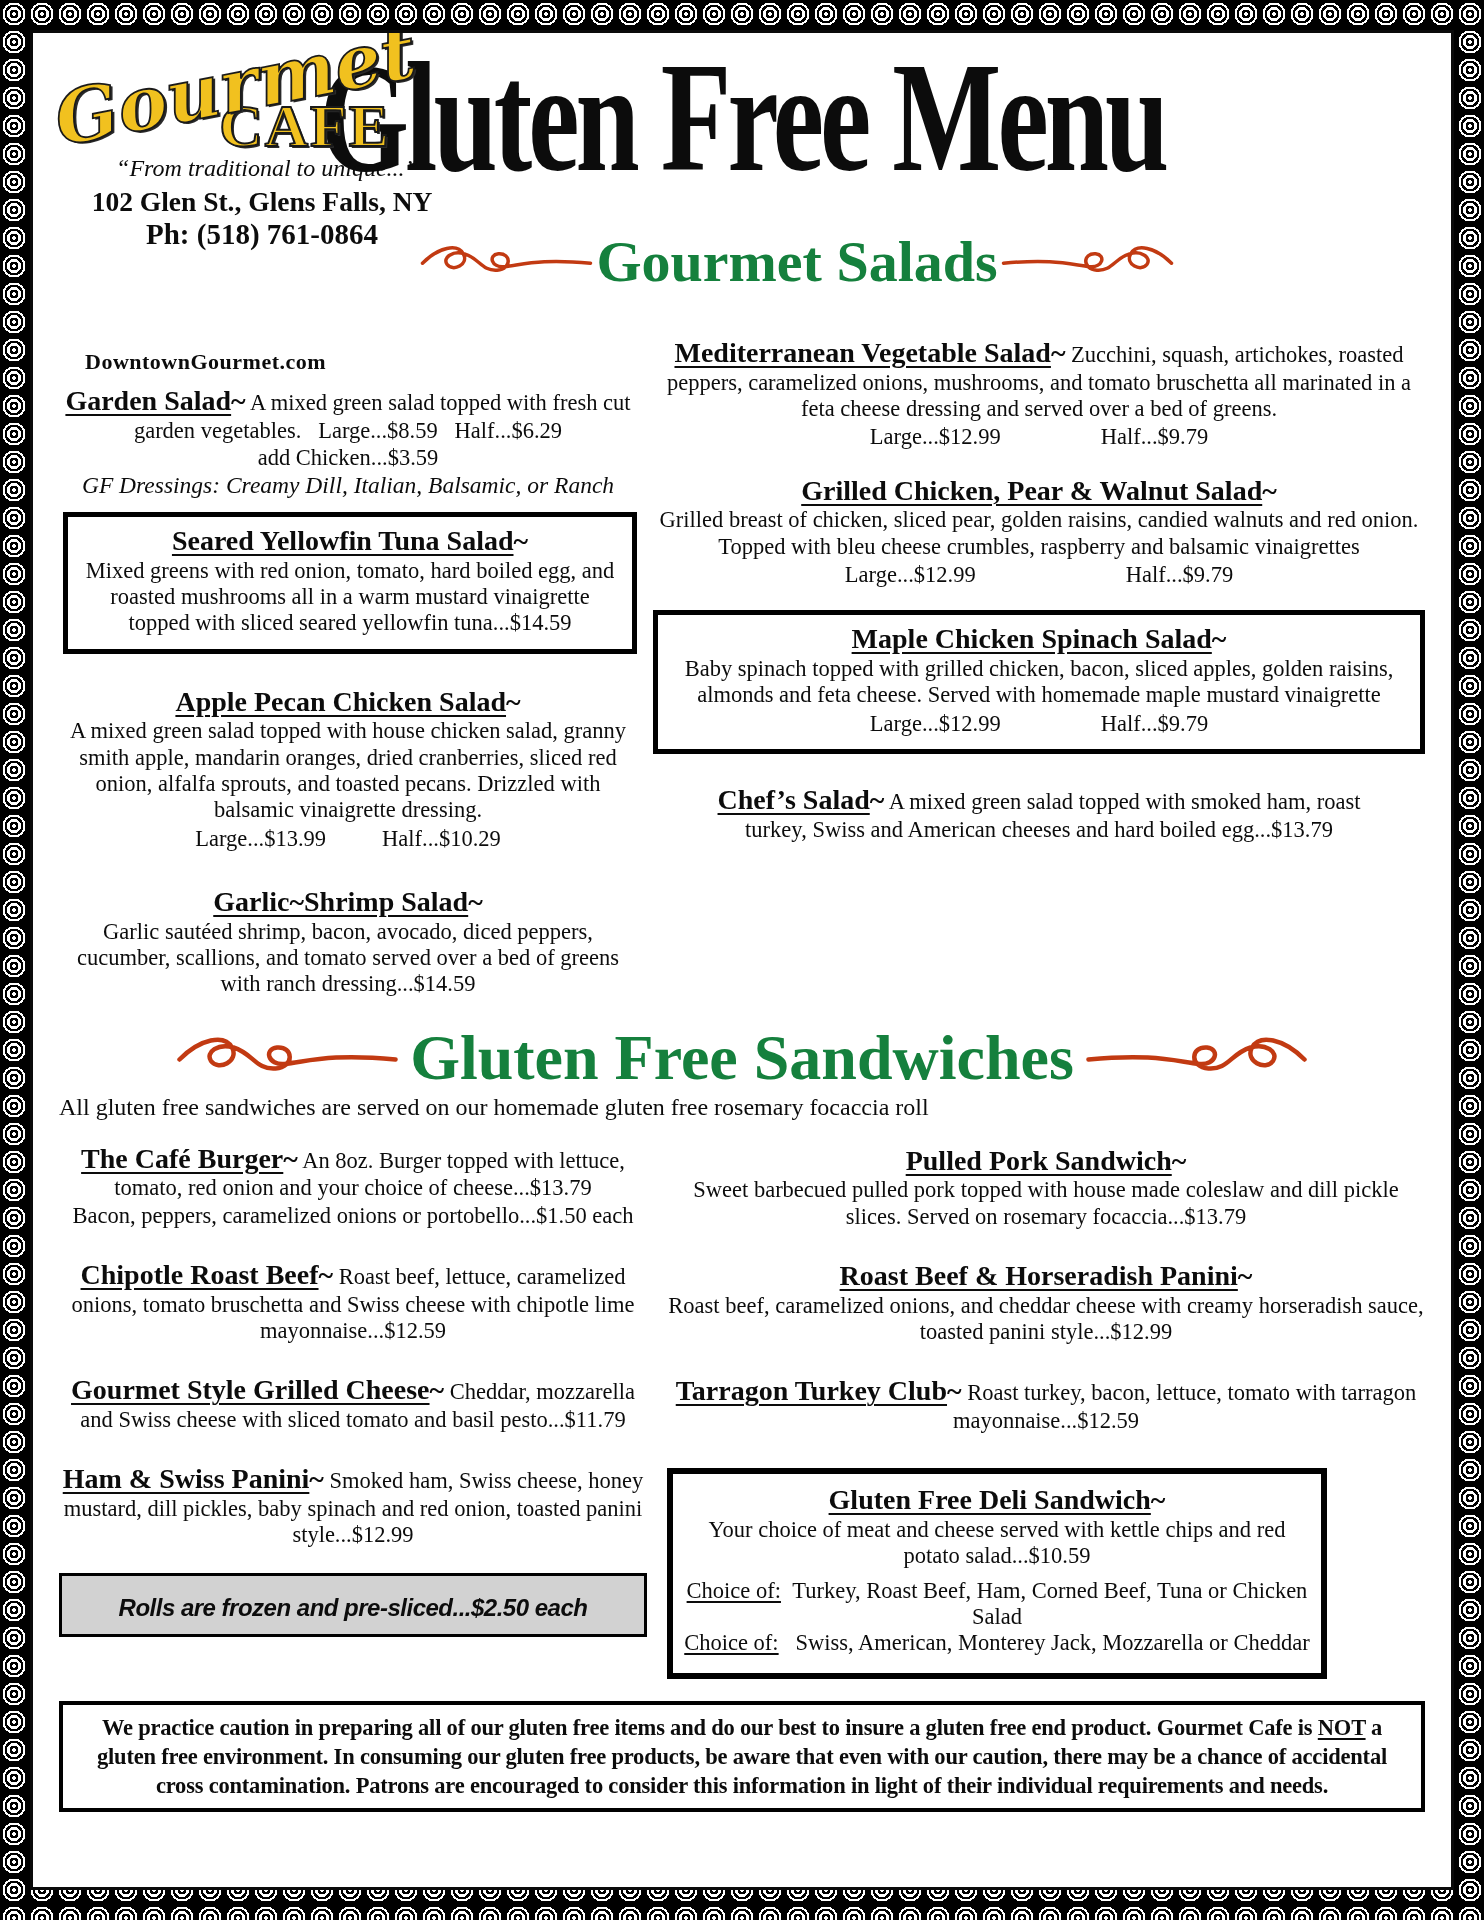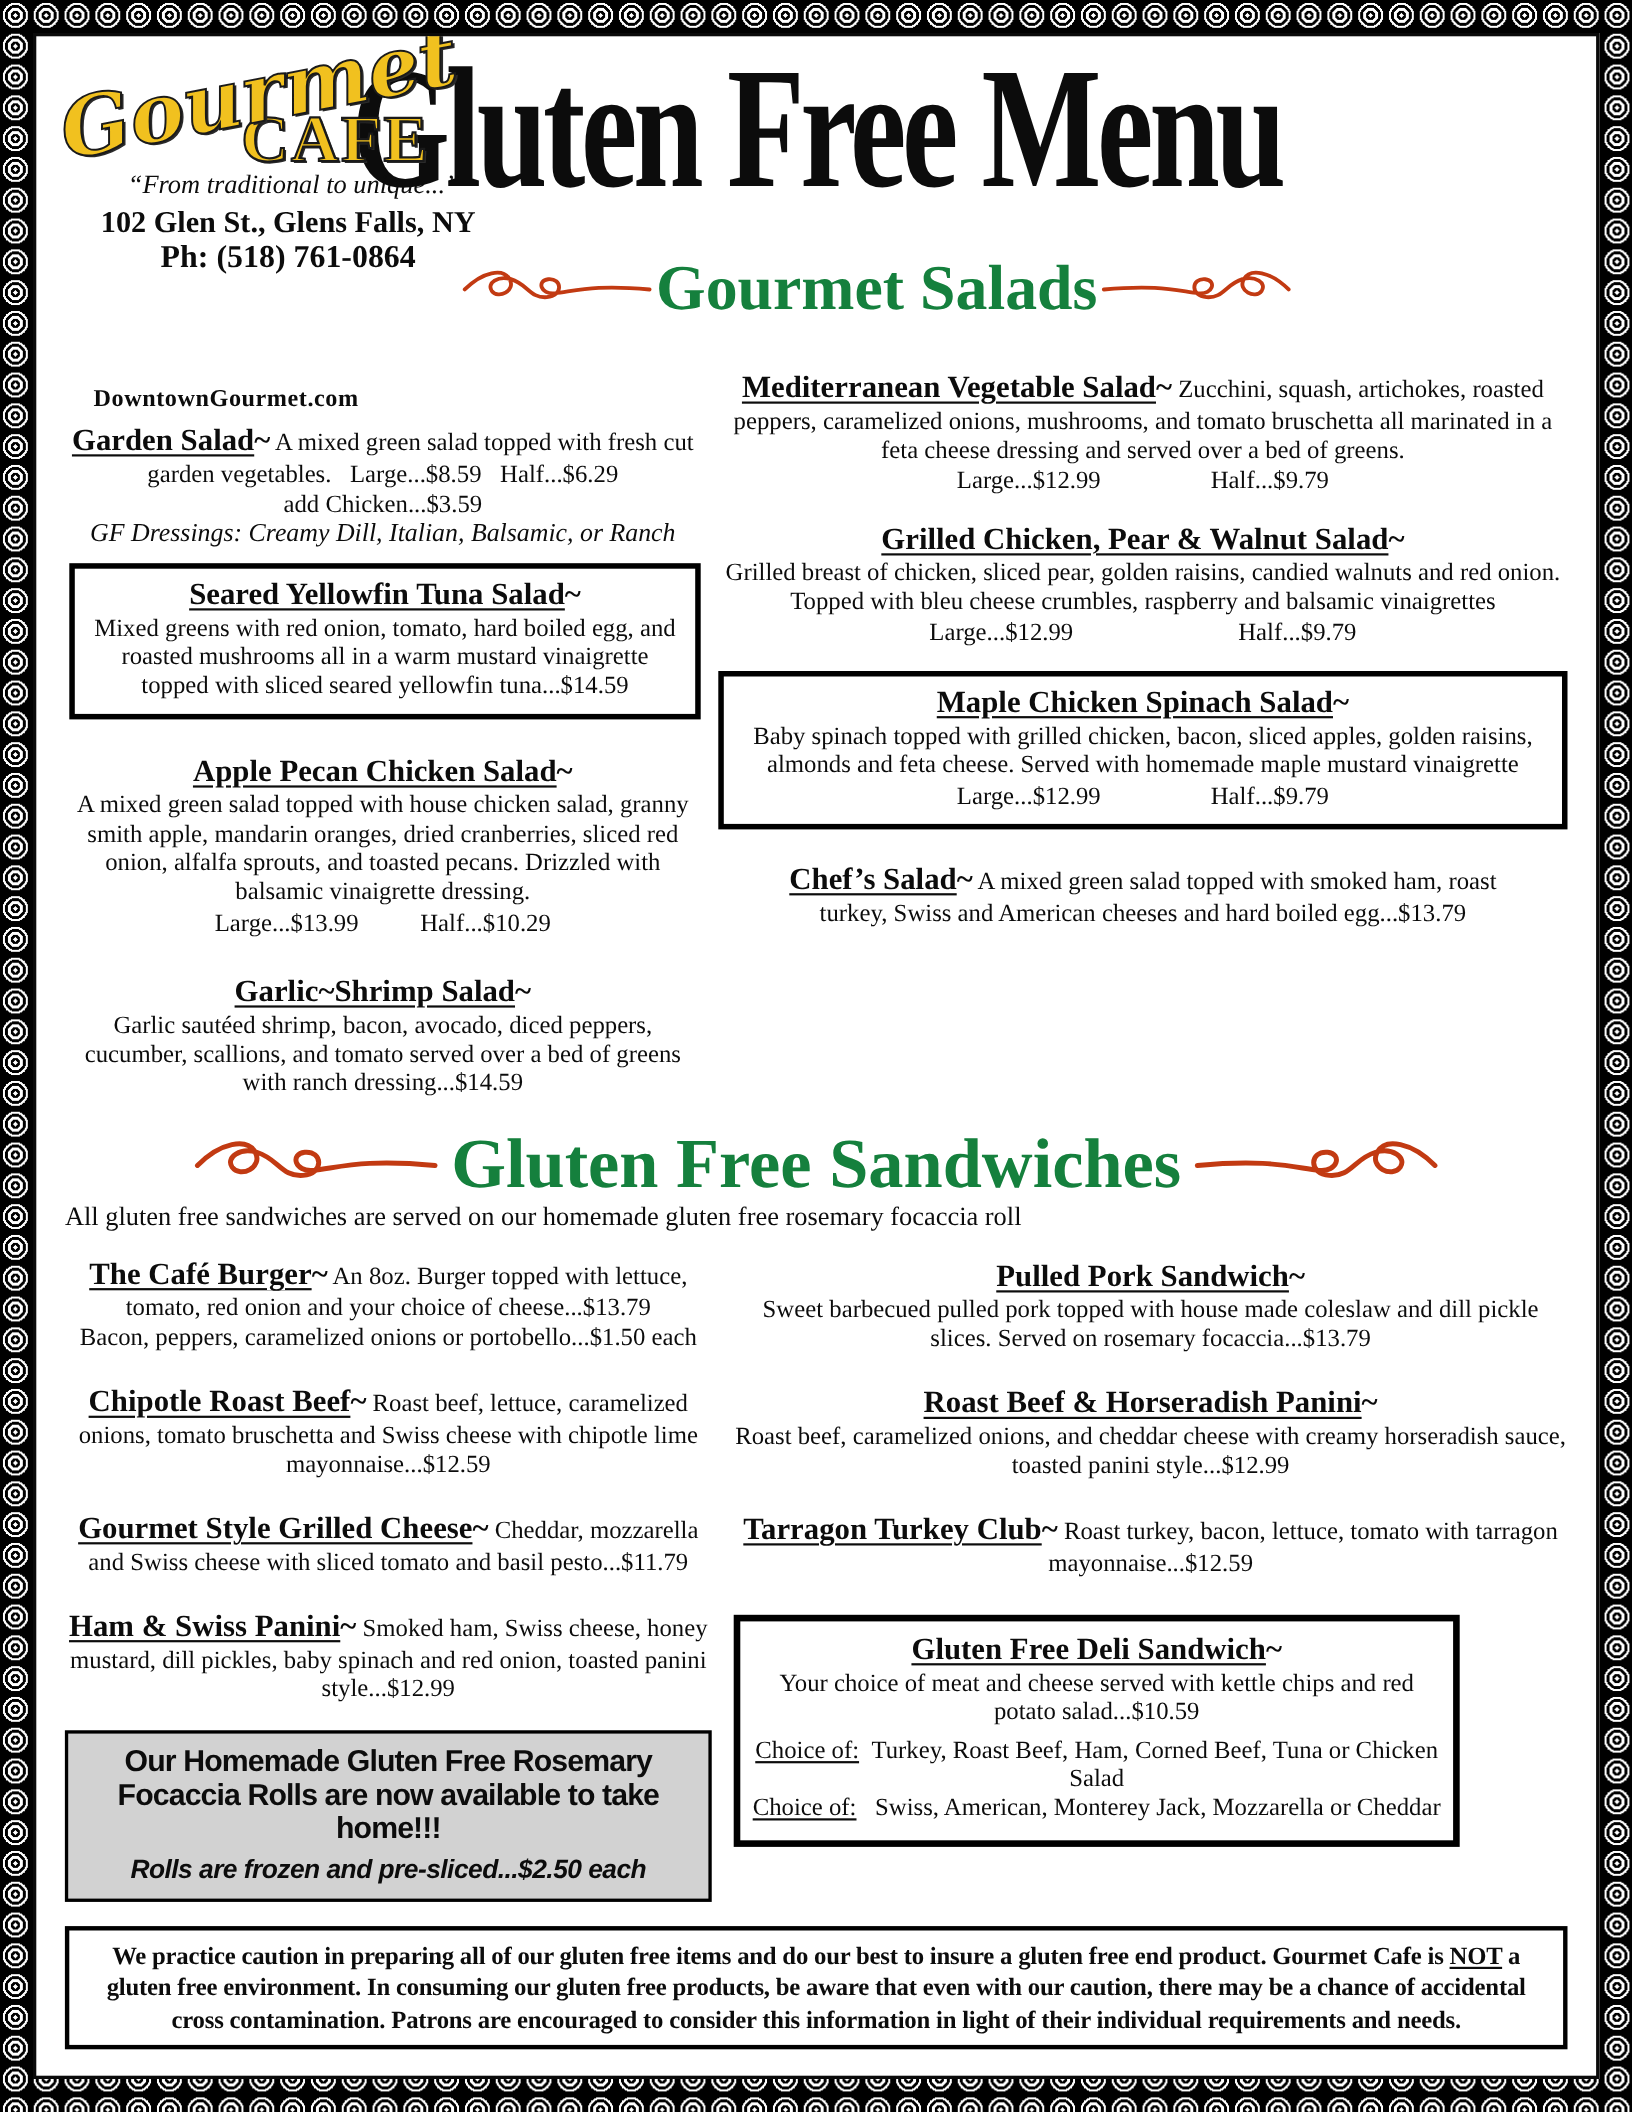--- a/index.html
+++ b/index.html
@@ -228,21 +228,20 @@
         <span class="iname">Gourmet Style Grilled Cheese</span><span class="iname-tilde">~</span>
         <span>Cheddar, mozzarella and Swiss cheese with sliced tomato and basil pesto...$11.79</span>
       </div>
 
       <div class="item mb24">
         <span class="iname">Ham &amp; Swiss Panini</span><span class="iname-tilde">~</span>
         <span>Smoked ham, Swiss cheese, honey mustard, dill pickles, baby spinach and red onion, toasted panini style...$12.99</span>
       </div>
 
       <div class="focaccia-box">
-        <div class="focaccia-line1">Our Homemade Gluten Free Rosemary Focaccia Rolls are now available to take home!!!</div>
         <div class="focaccia-line2">Rolls are frozen and pre-sliced...$2.50 each</div>
       </div>
     </div>
 
     <div class="col right-sand">
       <div class="item mb30">
         <div><span class="iname">Pulled Pork Sandwich</span><span class="iname-tilde">~</span></div>
         <div>Sweet barbecued pulled pork topped with house made coleslaw and dill pickle slices. Served on rosemary focaccia...$13.79</div>
       </div>
 

